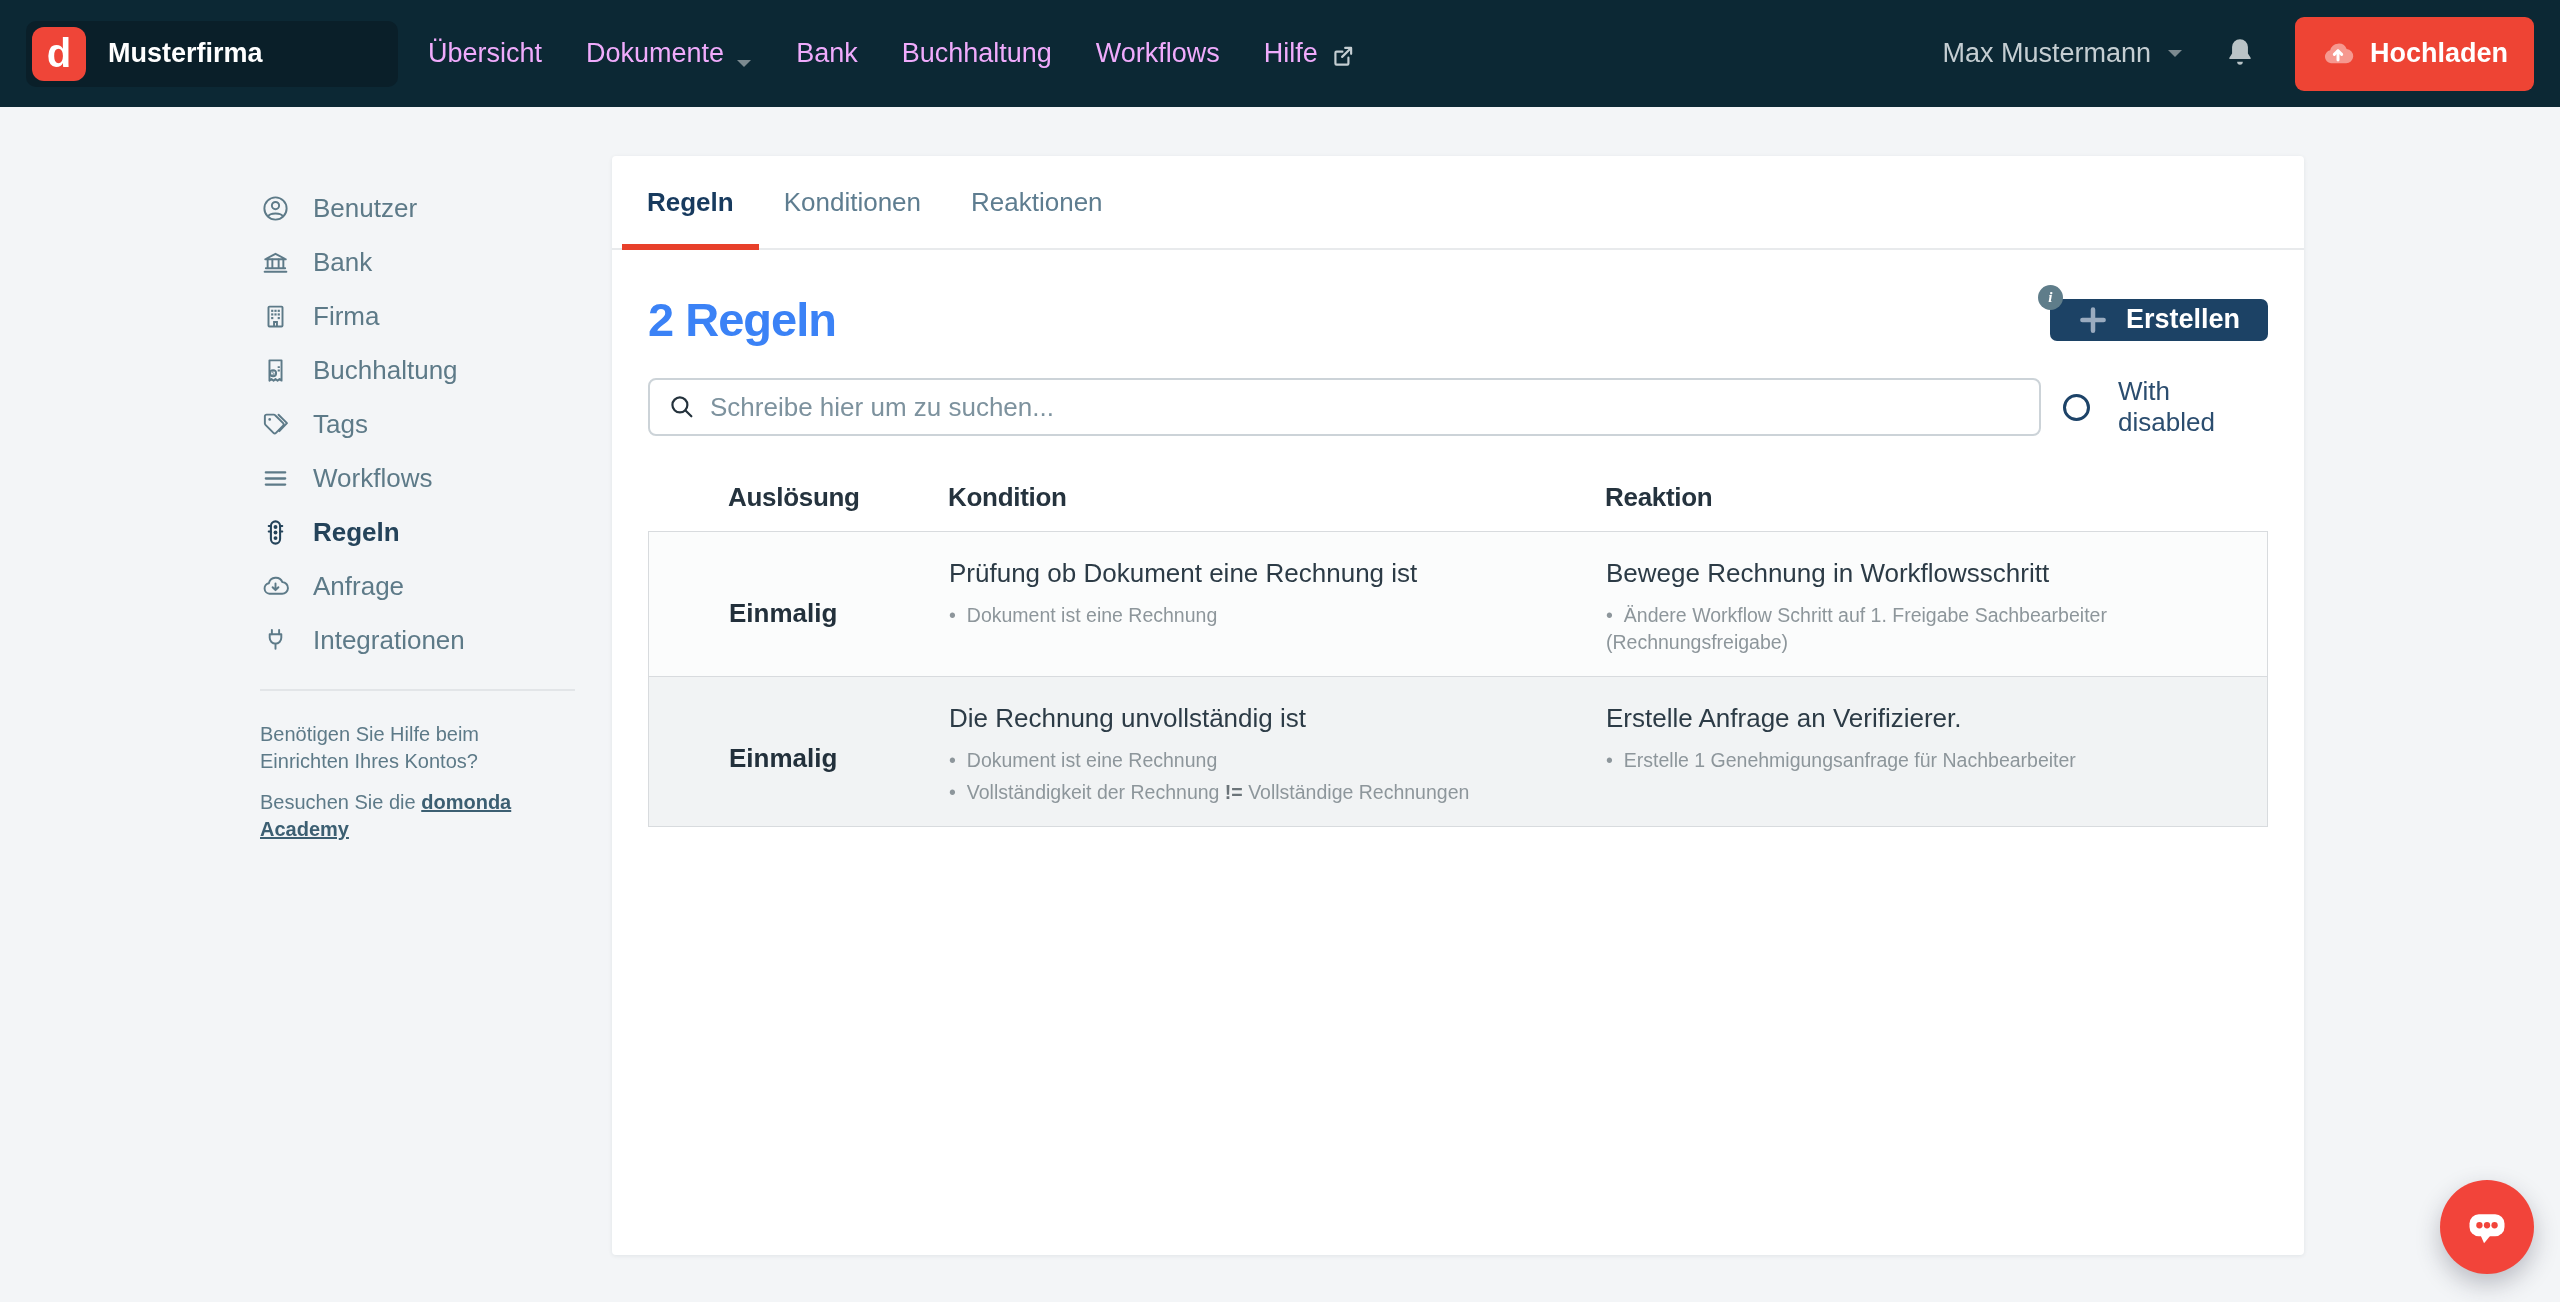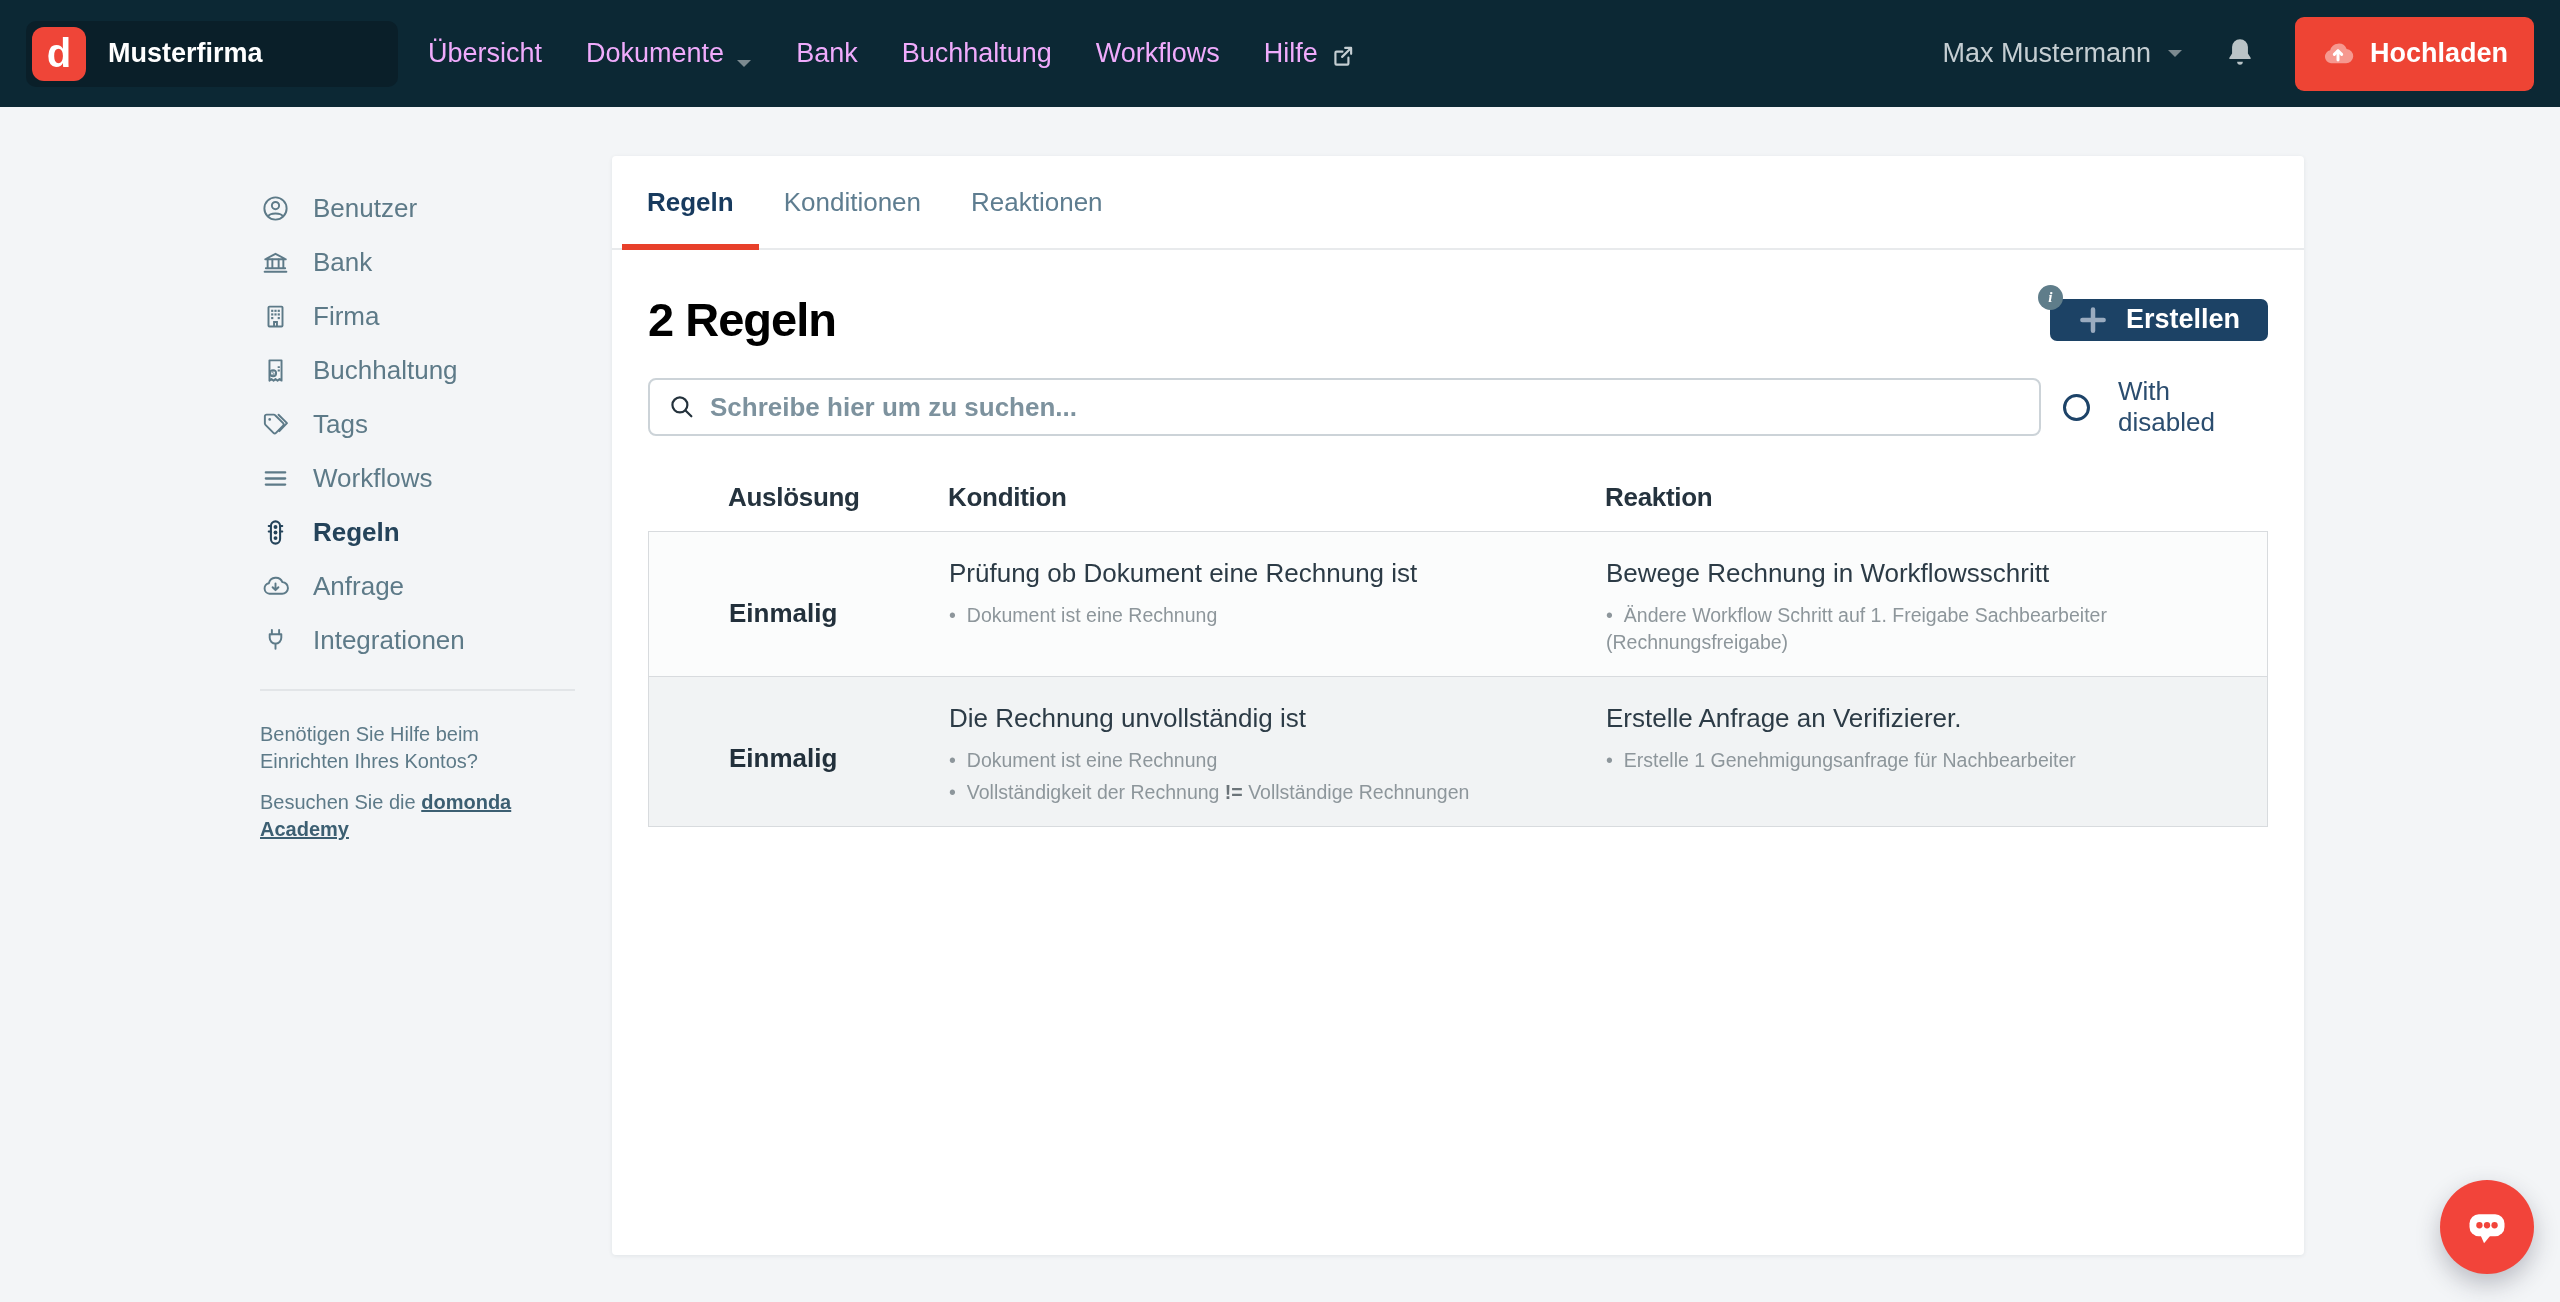--- a/index.html
+++ b/index.html
@@ -61,41 +61,41 @@
   .tab {
     display:flex; align-items:center; padding:0 25px; font-size:26px; color:#5e7d90;
     cursor:pointer; position:relative;
   }
   .tab.active { color:#173a5e; font-weight:bold; }
   .tab.active::after {
     content:""; position:absolute; left:0; right:0; bottom:-2px; height:6px; background:#e8402a;
   }
 
   .head-row { margin-top:42px; display:flex; align-items:center; justify-content:space-between; }
-  .page-title { font-size:47px; font-weight:800; letter-spacing:-1px; color:#000000; }
+  .page-title { font-size:47px; font-weight:800; letter-spacing:-1px; color:#3b82f6; }
   .create-wrap { position:relative; }
   .create-btn {
     height:42px; background:#1c4265; color:#fff; border:none; border-radius:7px;
     font-size:27px; font-weight:bold; display:flex; align-items:center; gap:18px;
     padding:0 28px; cursor:pointer; font-family:inherit;
   }
   .info-badge {
     position:absolute; top:-14px; left:-12px; width:25px; height:25px; border-radius:50%;
     background:#5f7d8a; color:#fff; font-size:15px; font-style:italic;
     font-family:"Liberation Serif",serif; font-weight:bold;
     display:flex; align-items:center; justify-content:center; cursor:pointer;
   }
 
   .search-row { margin-top:29px; display:flex; align-items:center; }
   .search-box {
     width:1393px; height:58px; border:2px solid #ccd3d8; border-radius:8px; background:#fff;
     display:flex; align-items:center; padding:0 18px; gap:14px; flex:none;
   }
   .search-box input {
-    border:none; outline:none; flex:1; font-size:26px; color:#000000; font-family:inherit; background:transparent;font-weight:bold;
+    border:none; outline:none; flex:1; font-size:26px; color:#000000; font-family:inherit; background:transparent;
   }
   .search-box input::placeholder { color:#7d929e; }
   .with-disabled { display:flex; align-items:center; gap:28px; margin-left:22px; cursor:pointer; }
   .wd-circle { width:27px; height:27px; border:3px solid #1d4368; border-radius:50%; background:#fff; flex:none; }
   .wd-label { font-size:26px; color:#2b4d6f; }
 
   
   .rules-table { margin-top:44px; }
   .tgrid { display:grid; grid-template-columns:58px 220px 657px 1fr; }
   .thead { padding:0 22px; margin-bottom:18px; }

